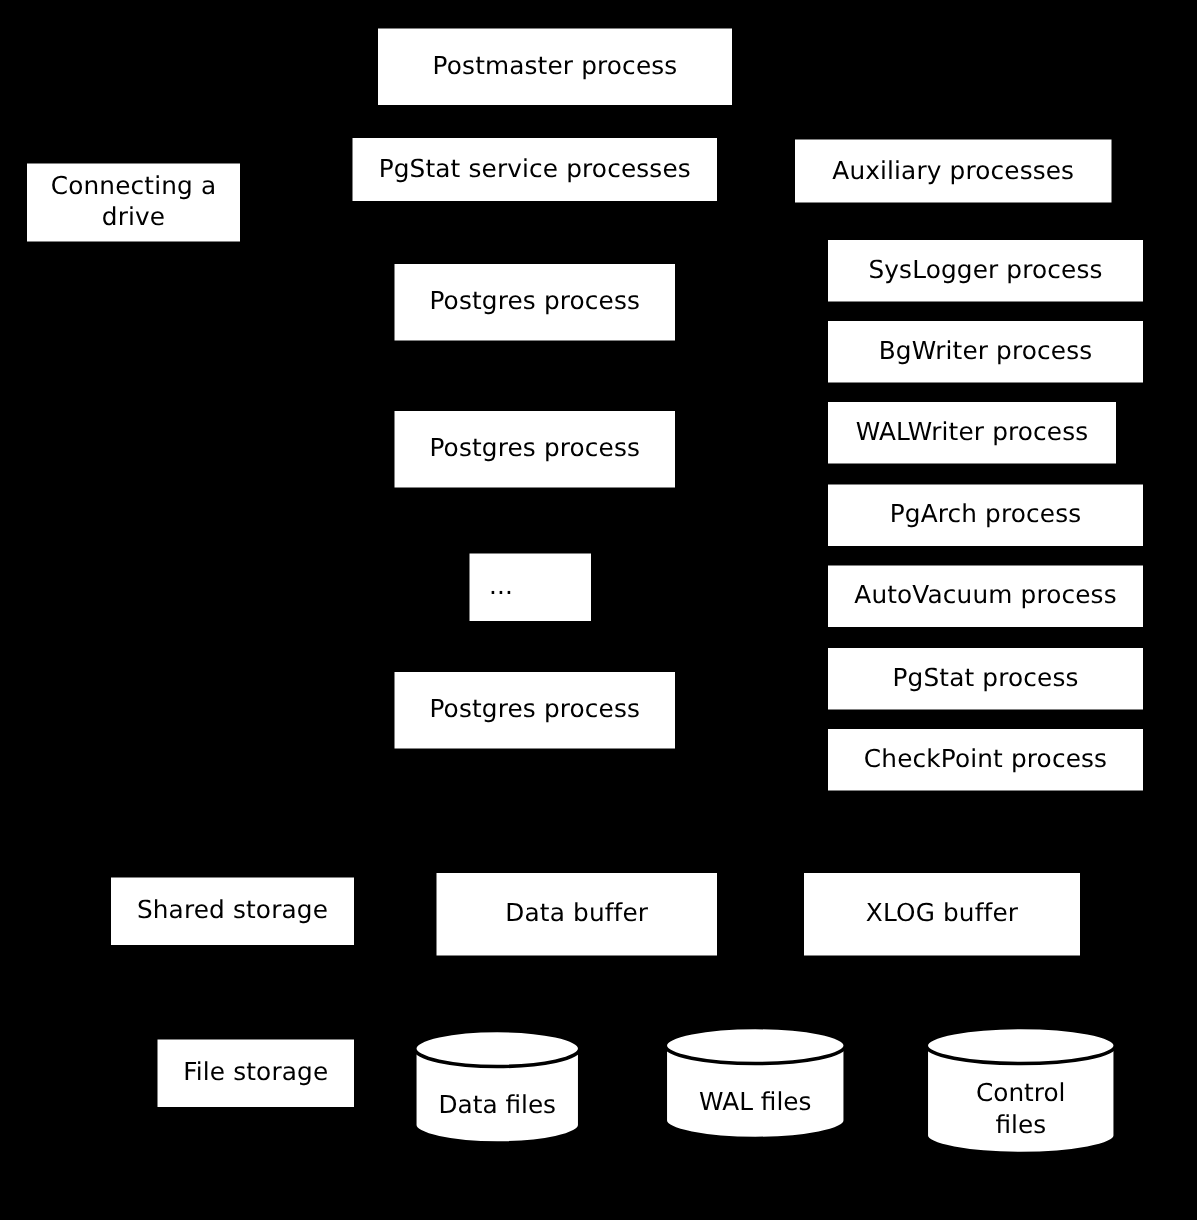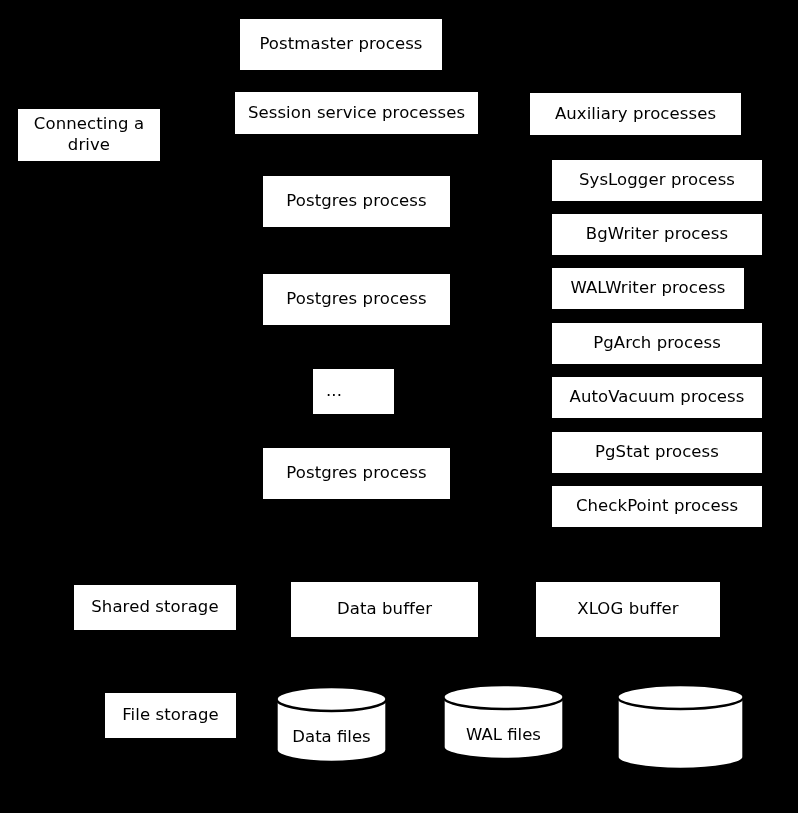--- a/index.html
+++ b/index.html
@@ -65,23 +65,23 @@
   }
 </style>
 </head>
 <body>
 
 <div id="canvas">
 
   <div class="node" style="left:18px; top:109px; width:142px; height:52px;text-align:center;">Connecting a
 drive</div>
 
-  <div class="node" style="left:240px; top:19px; width:202px; height:51px;">Postmaster process</div>
+  <div class="node" style="left:252px; top:19px; width:236px; height:51px;">Postmaster process</div>
 
-  <div class="node" style="left:235px; top:92px; width:243px; height:42px;">Session service processes</div>
+  <div class="node" style="left:235px; top:92px; width:243px; height:42px;">PgStat service processes</div>
 
   <div class="node" style="left:263px; top:176px; width:187px; height:51px;">Postgres process</div>
 
   <div class="node" style="left:263px; top:274px; width:187px; height:51px;">Postgres process</div>
 
   <div class="node left-text" style="left:313px; top:369px; width:81px; height:45px;">...</div>
 
   <div class="node" style="left:263px; top:448px; width:187px; height:51px;">Postgres process</div>
 
   <div class="node" style="left:530px; top:93px; width:211px; height:42px;">Auxiliary processes</div>
@@ -122,15 +122,17 @@
       <ellipse cx="61.5" cy="13" rx="60" ry="12" fill="#ffffff" stroke="#000000" stroke-width="2.4"></ellipse>
     </svg>
     <div class="cyl-label">WAL files</div>
   </div>
 
   <div class="cyl" style="left:616px; top:684px; width:129px; height:86px;">
     <svg viewBox="0 0 129 86" preserveAspectRatio="none">
       <path d="M1.5,13 L1.5,73 A63,12 0 0 0 127.5,73 L127.5,13 Z" fill="#ffffff" stroke="#000000" stroke-width="2.4"></path>
       <ellipse cx="64.5" cy="13" rx="63" ry="12" fill="#ffffff" stroke="#000000" stroke-width="2.4"></ellipse>
     </svg>
+    <div class="cyl-label">Control
+files</div>
   </div>
 
 </div>
 
 </body></html>

